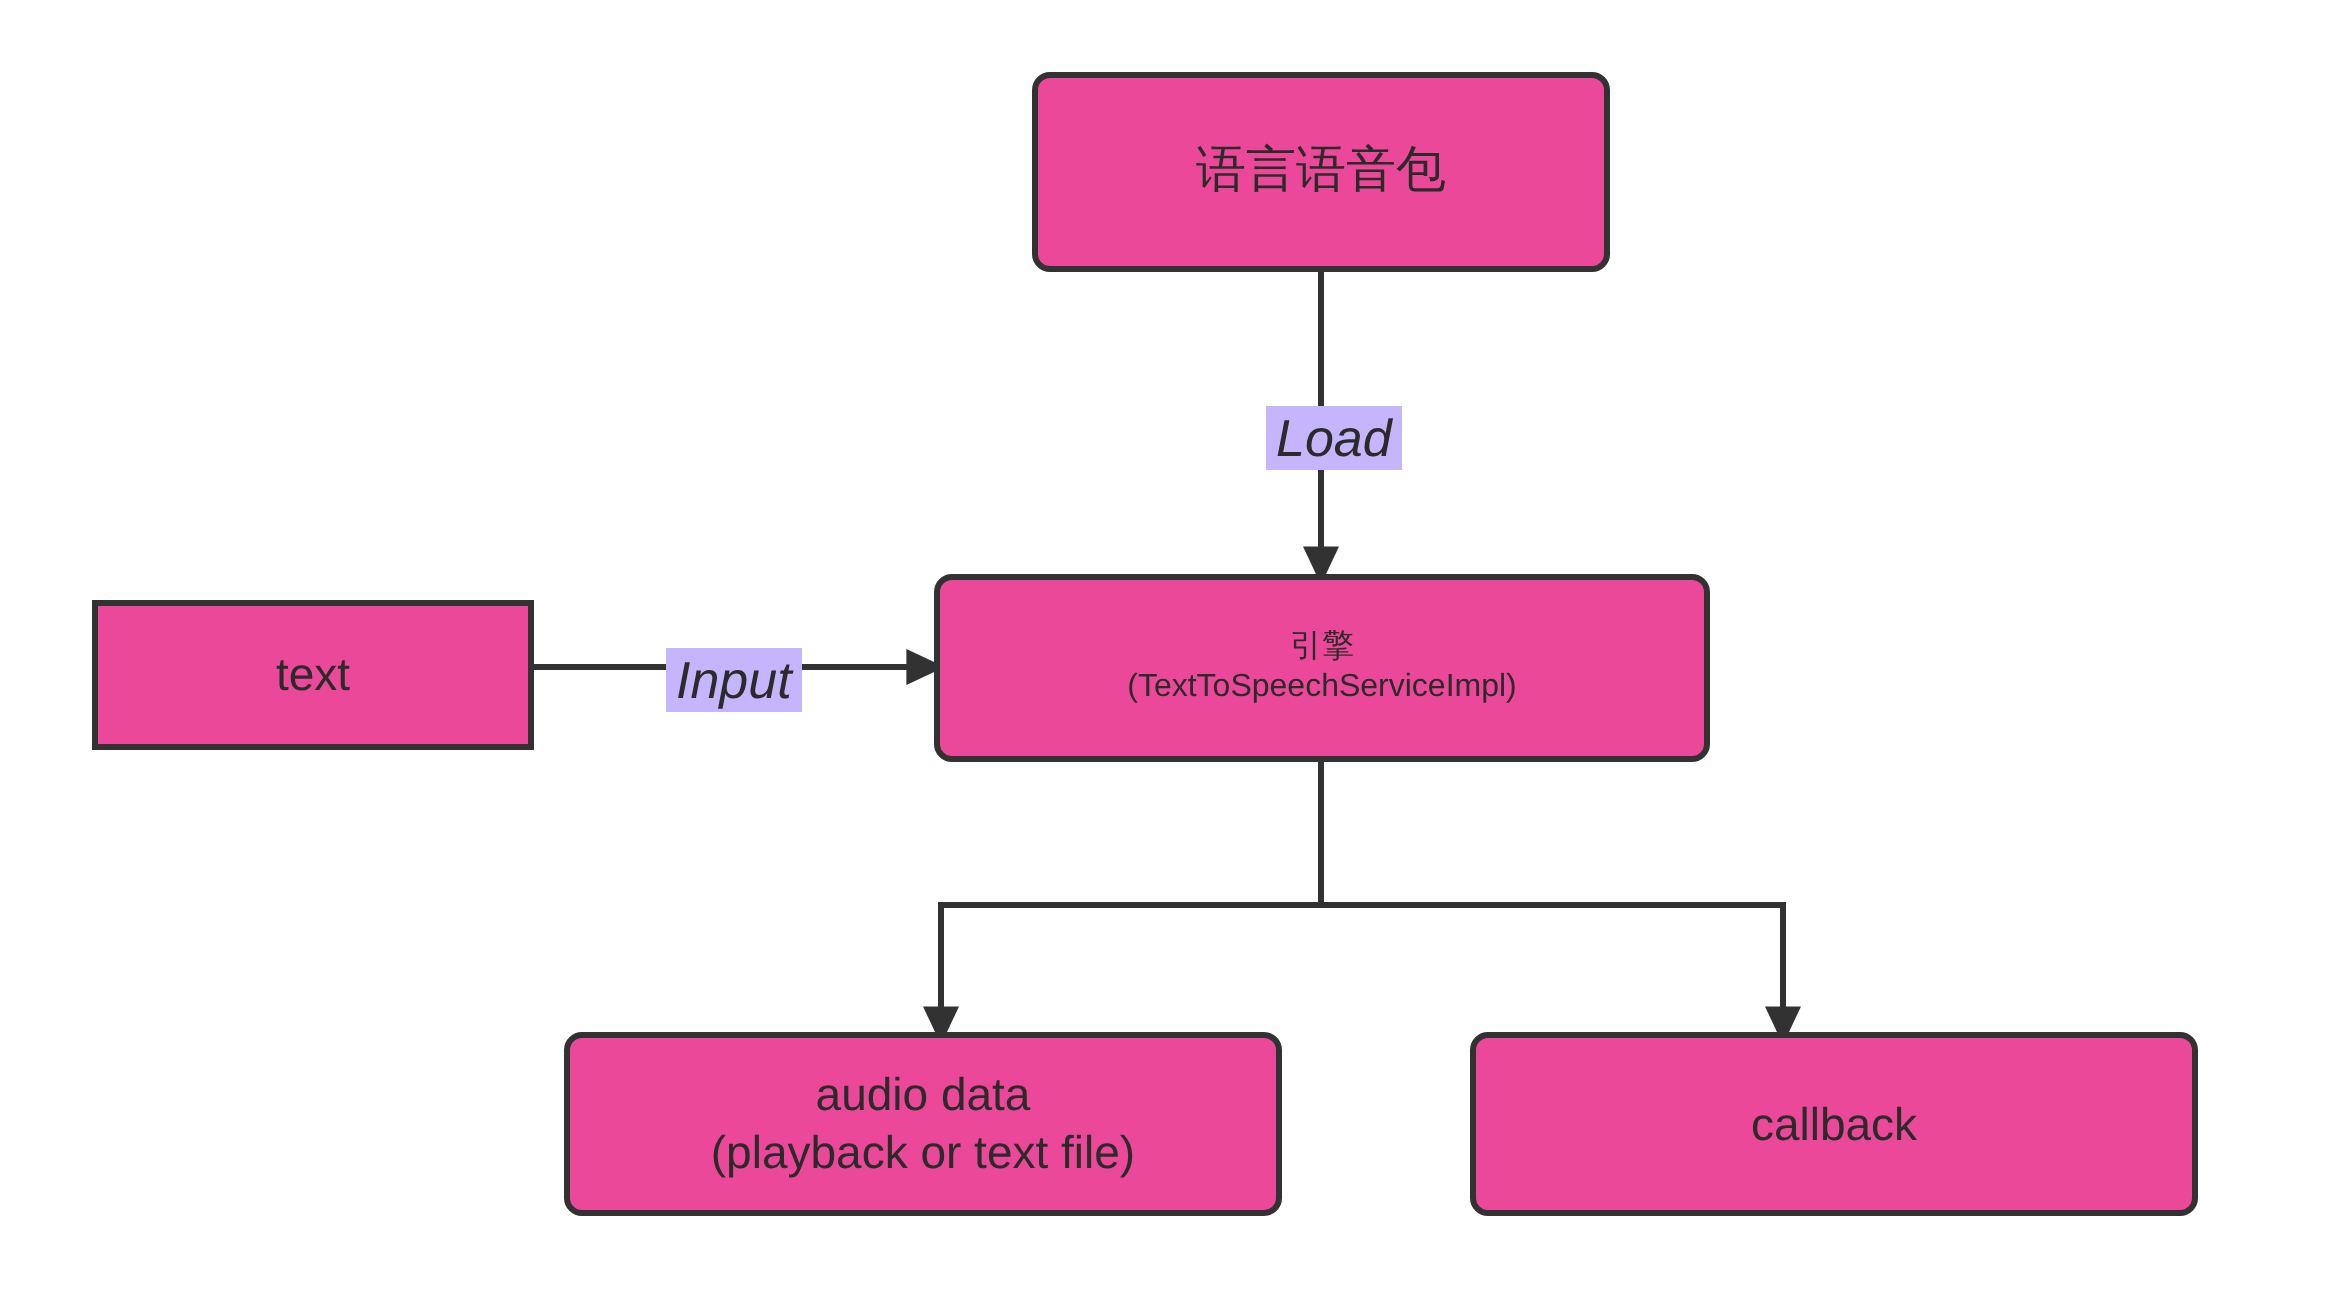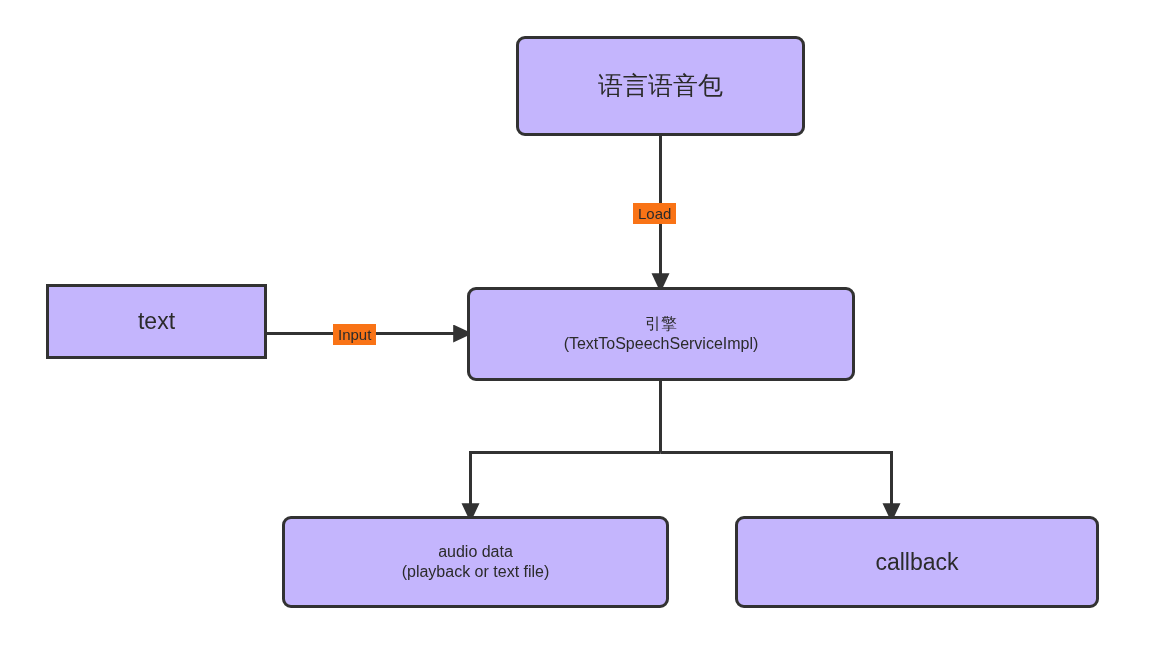--- a/index.html
+++ b/index.html
@@ -23,21 +23,21 @@
     position: absolute;
     left: 0;
     top: 0;
     width: 1174px;
     height: 652px;
     pointer-events: none;
   }
   .node {
     position: absolute;
     box-sizing: border-box;
-    background: #c4b5fd;
+    background: #ec4899;
     border: 3px solid #323232;
     display: flex;
     flex-direction: column;
     align-items: center;
     justify-content: center;
     text-align: center;
     color: #2b2b2b;
     z-index: 2;
   }
   .node.rounded { border-radius: 9px; }
@@ -54,45 +54,46 @@
     left: 516px; top: 36px;
     width: 289px; height: 100px;
     font-size: 25px;
   }
   #node-engine {
     left: 467px; top: 287px;
     width: 388px; height: 94px;
     font-size: 16px;
   }
   #node-text {
-    left: 46px; top: 284px;
+    left: 46px; top: 300px;
     width: 221px; height: 75px;
     font-size: 23px;
   }
   #node-audio-data {
     left: 282px; top: 516px;
-    width: 387px; height: 92px;
-    font-size: 16px;
+    width: 359px; height: 92px;
+    font-size: 23px;
   }
   #node-callback {
     left: 735px; top: 516px;
     width: 364px; height: 92px;
     font-size: 23px;
   }
 
   
   .edge-label {
     position: absolute;
-    background: #f97316;
+    background: #c4b5fd;
     color: #2b2b2b;
-    font-size: 15px;
+    font-size: 26px;
     line-height: 1;
     padding: 3px 5px;
     white-space: nowrap;
     z-index: 3;
+    font-style: italic;
   }
   #edge-label-load {
     left: 633px; top: 203px;
   }
   #edge-label-input {
     left: 333px; top: 324px;
   }
 </style>
 </head>
 <body>

